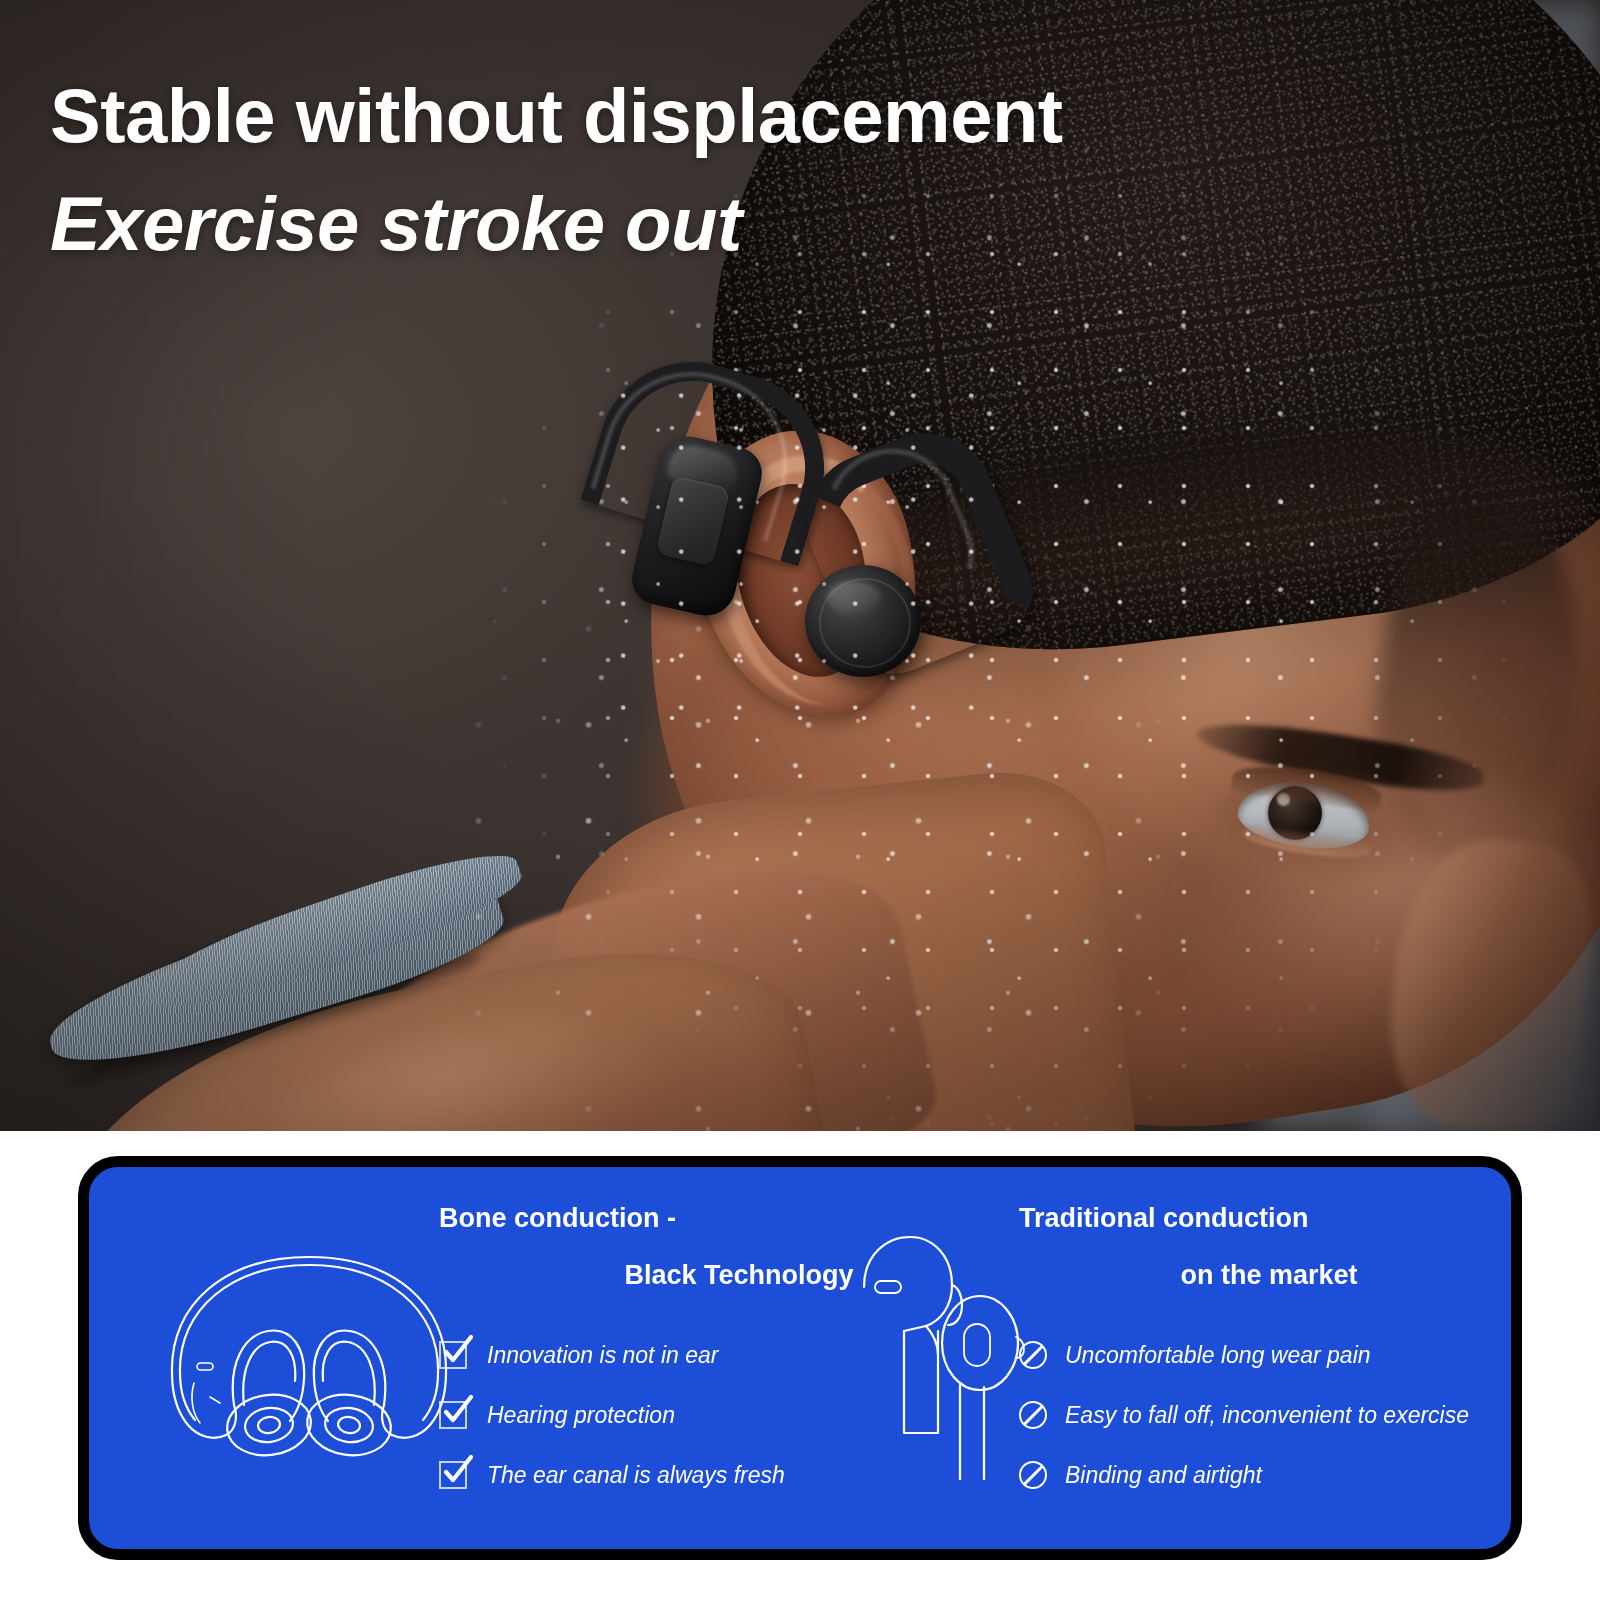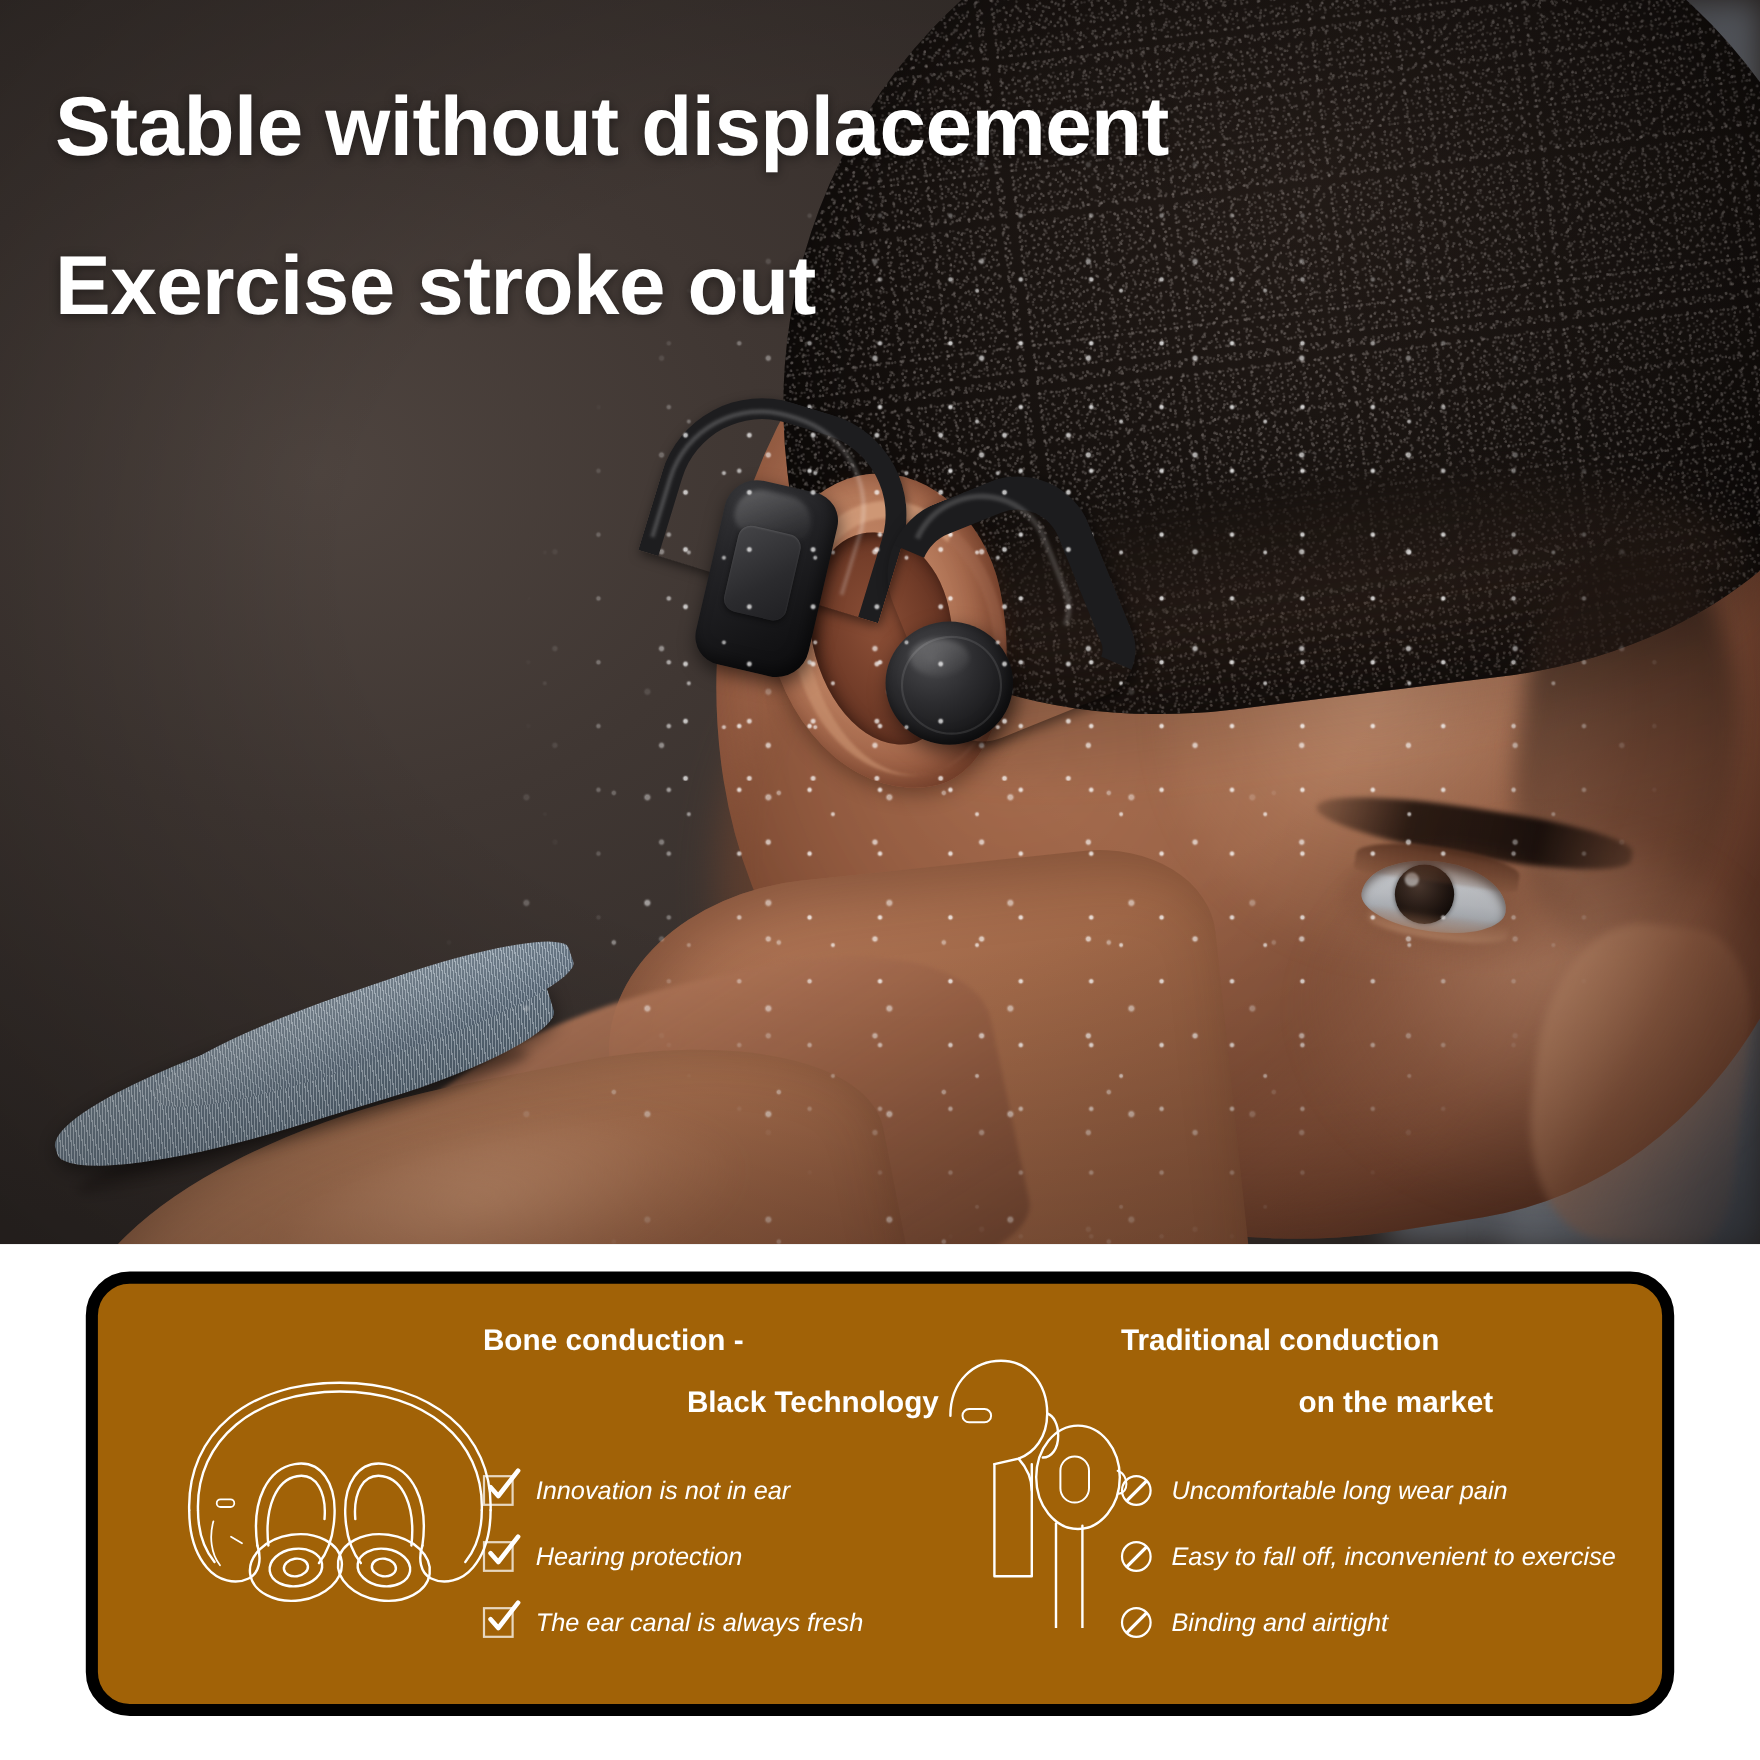--- a/index.html
+++ b/index.html
@@ -456,28 +456,28 @@
   }
   .headline .line {
     color: #ffffff;
     font-size: 76px;
     font-weight: bold;
     line-height: 1.0;
     letter-spacing: -0.5px;
     white-space: nowrap;
     text-shadow: 0 2px 10px rgba(0,0,0,0.45);
   }
-  .headline .line.second { margin-top: 68px; }
+  .headline .line.second { margin-top: 32px; font-style: italic; }
 
   
   .panel {
     position: absolute;
     left: 78px; top: 1156px;
     width: 1444px; height: 404px;
-    background: #a16207;
+    background: #1d4ed8;
     border: 11px solid #000000;
     border-radius: 40px;
     box-sizing: border-box;
     overflow: hidden;
   }
 
   .art-bone {
     position: absolute;
     left: 75px; top: 78px;
     width: 290px; height: 215px;

